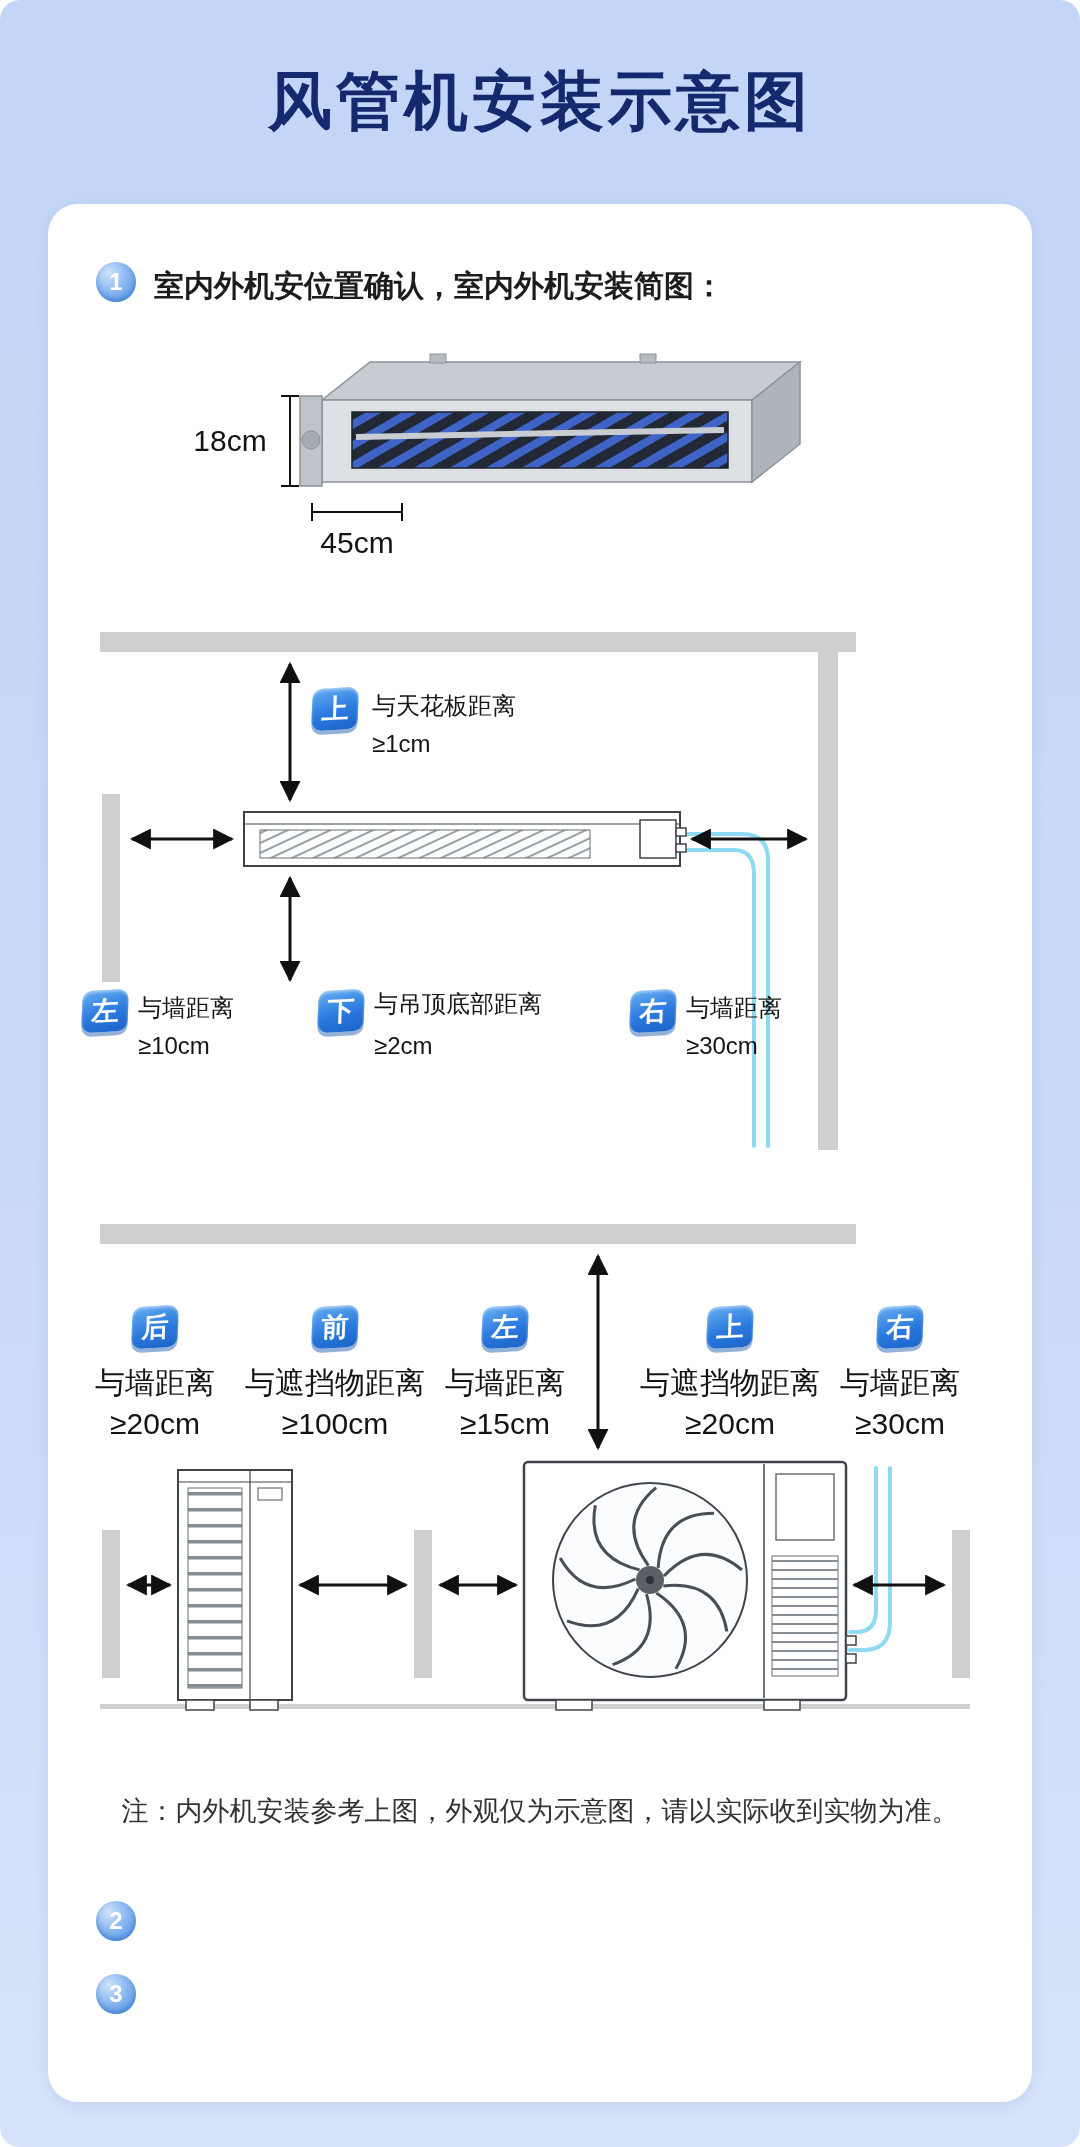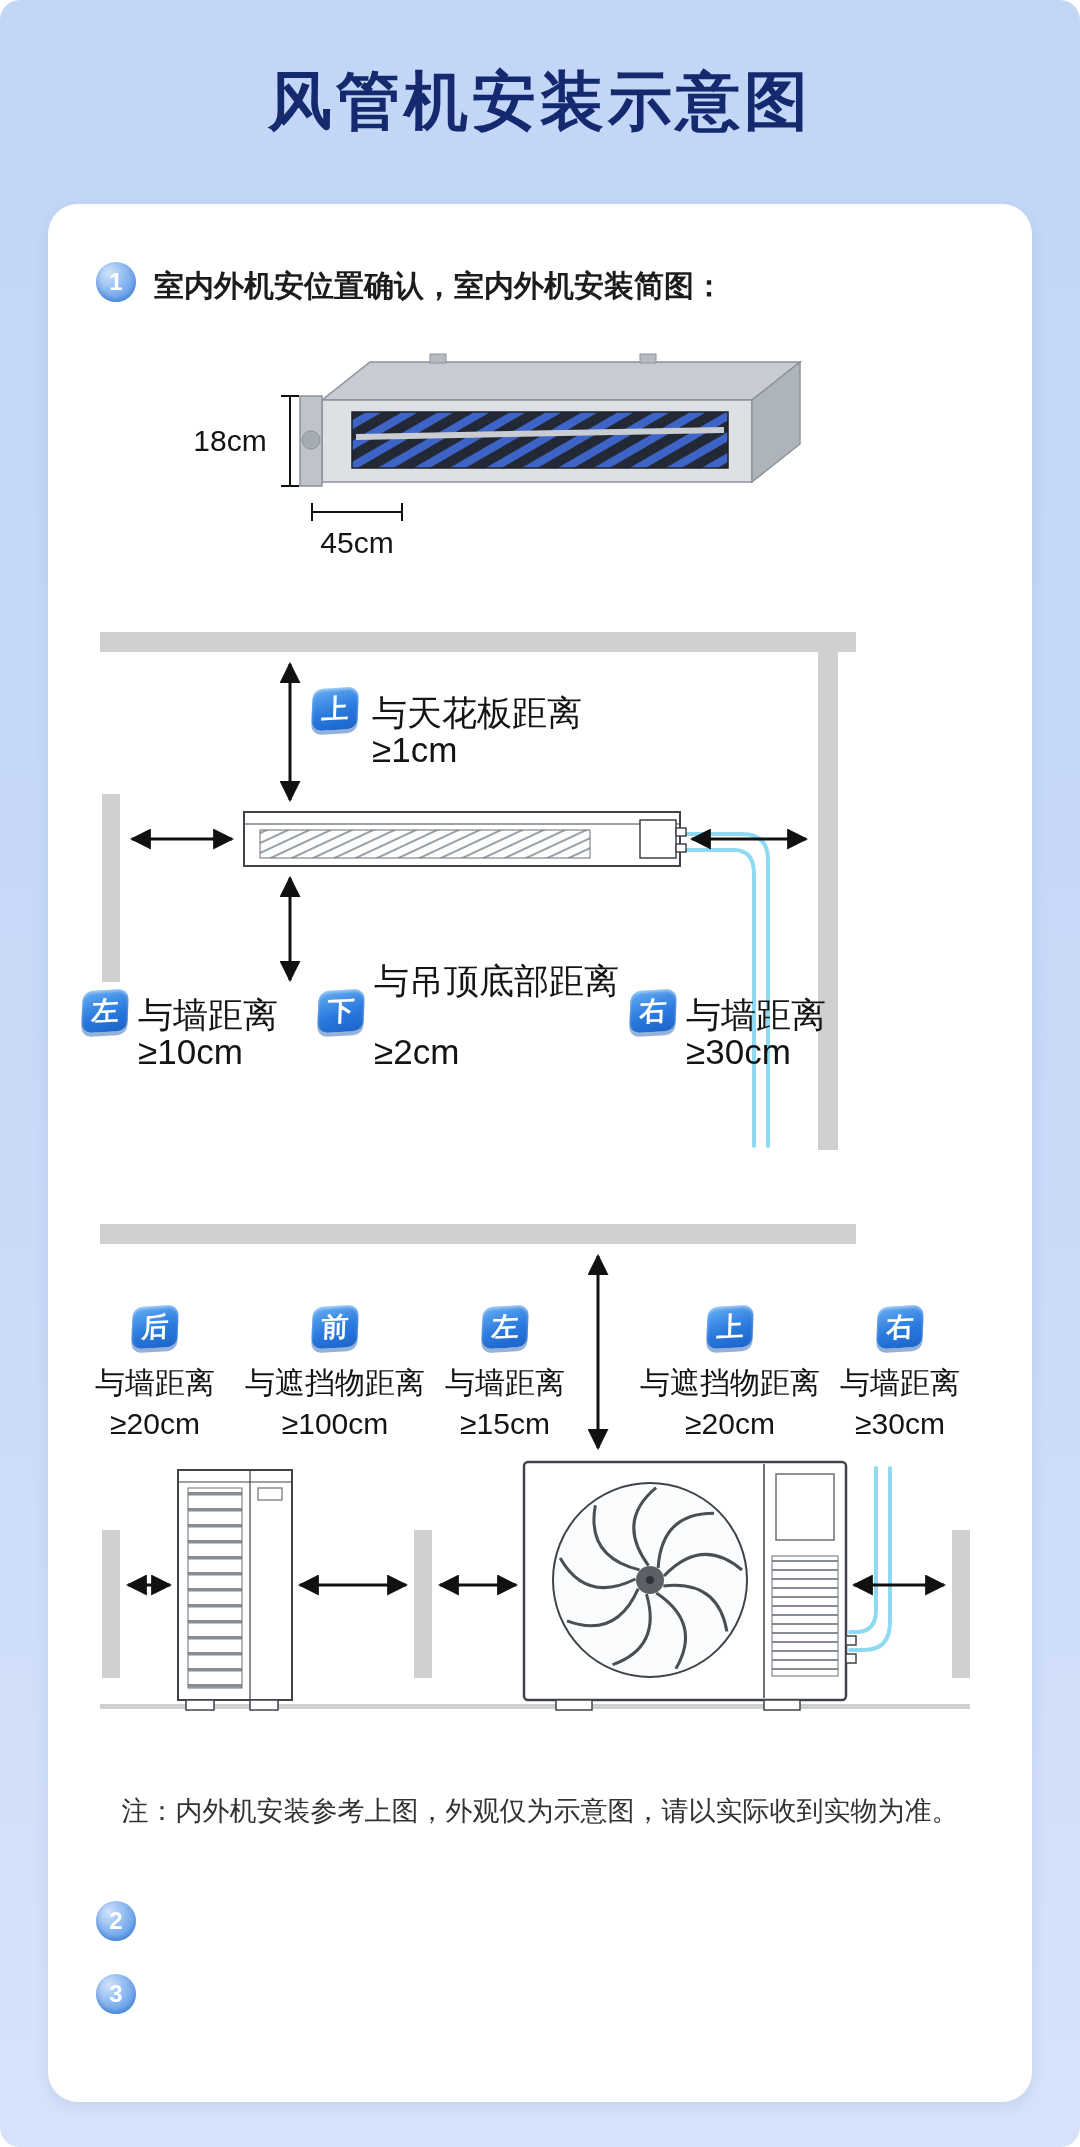--- a/index.html
+++ b/index.html
@@ -29,21 +29,21 @@
   }
   .dbadge{
     width:46px;height:42px;border-radius:10px;
     background:linear-gradient(165deg,#66aef2 0%,#2b7ade 55%,#1b63c8 100%);
     box-shadow:0 4px 0 rgba(18,82,168,.45), inset 0 2px 3px rgba(255,255,255,.45);
     color:#fff;font-size:27px;font-weight:700;
     display:flex;align-items:center;justify-content:center;
     transform:skewX(-5deg) rotate(-3deg);
   }
   .dbadge.abs{position:absolute;}
-  .clabel{position:absolute;font-size:35px;font-weight:500;color:#141414;white-space:nowrap;}
+  .clabel{position:absolute;font-size:24px;font-weight:500;color:#141414;white-space:nowrap;}
   .dimlabel{position:absolute;font-size:30px;font-weight:500;color:#141414;}
   .ocol{
     position:absolute;top:1306px;width:200px;
     display:flex;flex-direction:column;align-items:center;
   }
   .ocol .dbadge{margin-bottom:16px;}
   .ocol .olabel{font-size:30px;font-weight:500;color:#141414;white-space:nowrap;line-height:38px;}
   .ocol .ovalue{font-size:30px;font-weight:500;color:#141414;white-space:nowrap;line-height:40px;margin-top:2px;}
   .note{
     position:absolute;left:48px;top:1793px;width:984px;text-align:center;
@@ -194,21 +194,21 @@
 
   <div class="dbadge abs" style="left:312px;top:688px;">上</div>
   <div class="clabel" style="left:372px;top:690px;">与天花板距离</div>
   <div class="clabel" style="left:372px;top:730px;">≥1cm</div>
 
   <div class="dbadge abs" style="left:82px;top:990px;">左</div>
   <div class="clabel" style="left:138px;top:992px;">与墙距离</div>
   <div class="clabel" style="left:138px;top:1032px;">≥10cm</div>
 
   <div class="dbadge abs" style="left:318px;top:990px;">下</div>
-  <div class="clabel" style="left:374px;top:958px;">与吊顶底部距离</div>
+  <div class="clabel" style="left:374px;top:988px;">与吊顶底部距离</div>
   <div class="clabel" style="left:374px;top:1032px;">≥2cm</div>
 
   <div class="dbadge abs" style="left:630px;top:990px;">右</div>
   <div class="clabel" style="left:686px;top:992px;">与墙距离</div>
   <div class="clabel" style="left:686px;top:1032px;">≥30cm</div>
 
   <div class="ocol" style="left:55px;">
     <div class="dbadge">后</div>
     <div class="olabel">与墙距离</div>
     <div class="ovalue">≥20cm</div>

